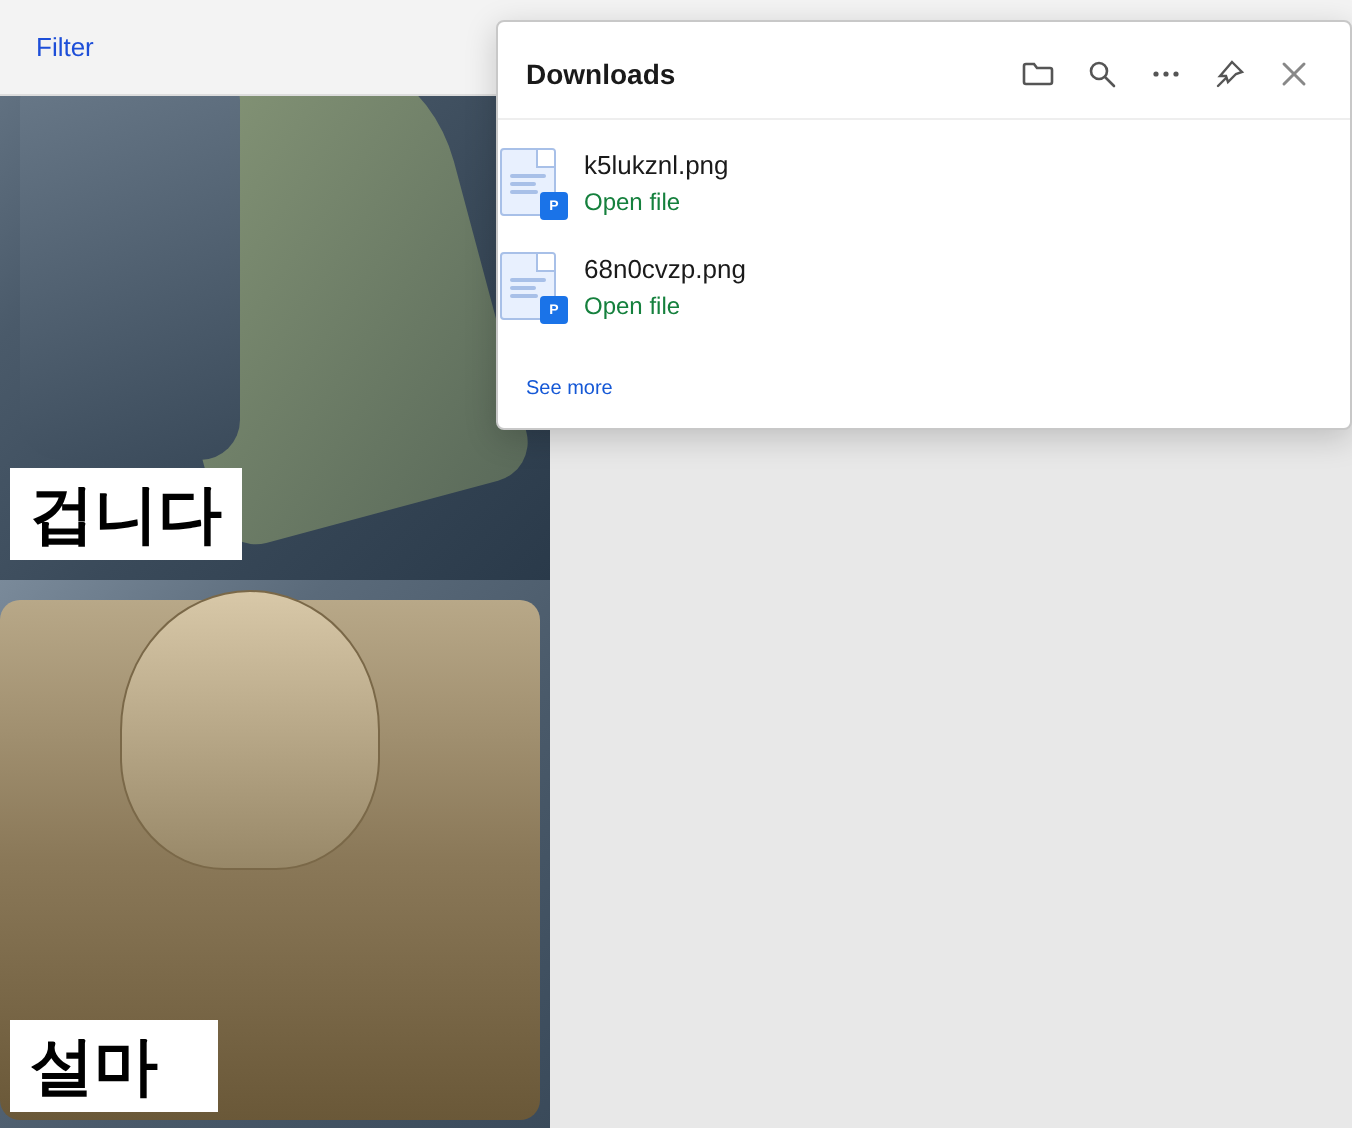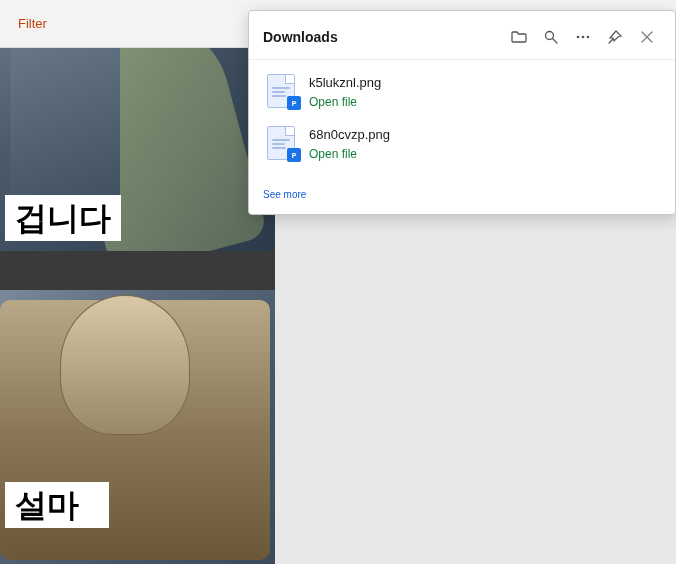--- a/index.html
+++ b/index.html
@@ -15,21 +15,21 @@
     
     .meme-panel {
       position: absolute;
       left: 0;
       width: 275px;
       overflow: hidden;
     }
 
     .meme-top {
       top: 0;
-      height: 251px;
+      height: 290px;
       background: linear-gradient(135deg, #6a7a8a 0%, #4a5a6a 30%, #3a4a5a 60%, #2a3a4a 100%);
     }
 
     .meme-bottom {
       top: 290px;
       height: 274px;
       background: linear-gradient(135deg, #7a8a9a 0%, #5a6a7a 30%, #4a5a6a 60%, #3a4a5a 100%);
     }
 
     
@@ -40,21 +40,21 @@
       background: white;
       padding: 4px 10px;
       font-size: 32px;
       font-weight: bold;
       color: black;
       line-height: 1.2;
     }
 
     .korean-text-bottom {
       position: absolute;
-      bottom: 36px;
+      bottom: 8px;
       left: 5px;
       background: white;
       padding: 4px 30px 4px 10px;
       font-size: 32px;
       font-weight: bold;
       color: black;
       line-height: 1.2;
     }
 
     
@@ -68,21 +68,21 @@
       display: flex;
       align-items: center;
       padding: 0 10px;
       border-bottom: 1px solid #ddd;
       gap: 8px;
     }
 
     .toolbar-btn {
       padding: 4px 8px;
       font-size: 13px;
-      color: #c2410c;
+      color: #1d4ed8;
       cursor: pointer;
       border-radius: 3px;
       display: flex;
       align-items: center;
       gap: 4px;
     }
 
     
     .downloads-popup {
       position: absolute;
@@ -132,21 +132,21 @@
       color: #888;
     }
 
     .downloads-list {
       padding: 6px 0;
     }
 
     .download-item {
       display: flex;
       align-items: center;
-      padding: 8px 18px;
+      padding: 8px 1px;
       gap: 10px;
     }
 
     .file-icon {
       width: 32px;
       height: 36px;
       flex-shrink: 0;
       position: relative;
     }
 

